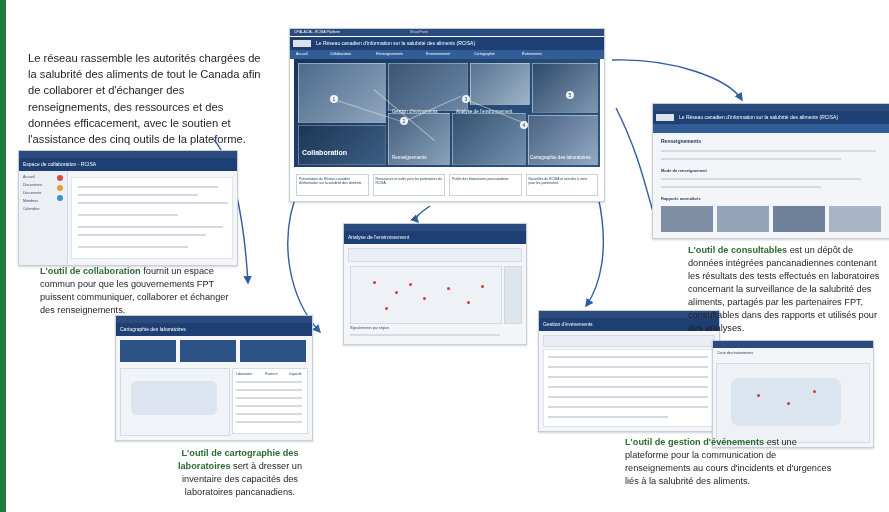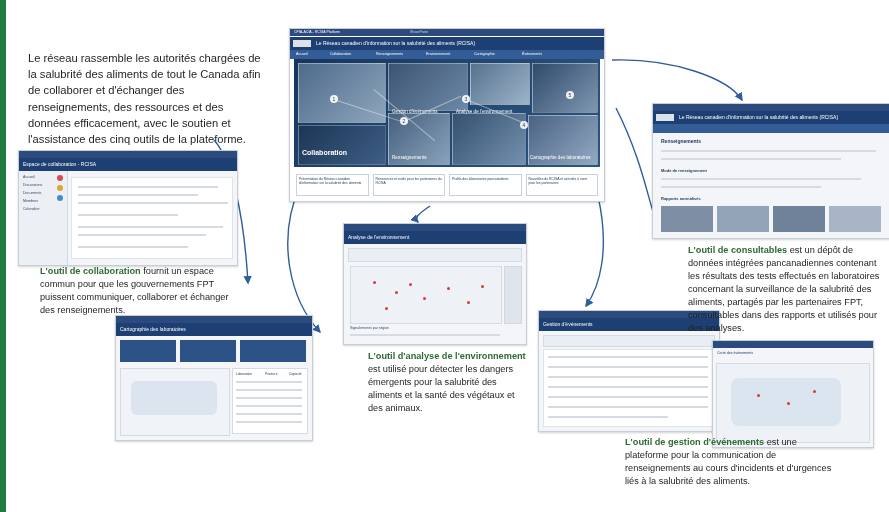--- a/index.html
+++ b/index.html
@@ -410,22 +410,22 @@
   </div>
 
   <div class="caption" id="cap-collab">
     <span class="bold">L'outil de collaboration</span><span> fournit un espace commun pour que les gouvernements FPT puissent communiquer, collaborer et échanger des renseignements.</span>
   </div>
 
   <div class="caption" id="cap-rens">
     <span class="bold">L'outil de consultables</span><span> est un dépôt de données intégrées pancanadiennes contenant les résultats des tests effectués en laboratoires concernant la surveillance de la salubrité des aliments, partagés par les partenaires FPT, consultables dans des rapports et utilisés pour des analyses.</span>
   </div>
 
-  <div class="caption" id="cap-env">
-    <span class="bold">L'outil d'analyse de l'environnement</span><span> est utilisé pour détecter les dangers émergents pour la salubrité des aliments et la santé des végétaux et des animaux.</span>
-  </div>
-
+
+  <div class="caption" id="cap-lab">
+    <span class="bold">L'outil de cartographie des laboratoires</span><span> sert à dresser un inventaire des capacités des laboratoires pancanadiens.</span>
+  </div>
 
   <div class="caption" id="cap-evt">
     <span class="bold">L'outil de gestion d'événements</span><span> est une plateforme pour la communication de renseignements au cours d'incidents et d'urgences liés à la salubrité des aliments.</span>
   </div>
 
 </div>
 
 </body></html>

